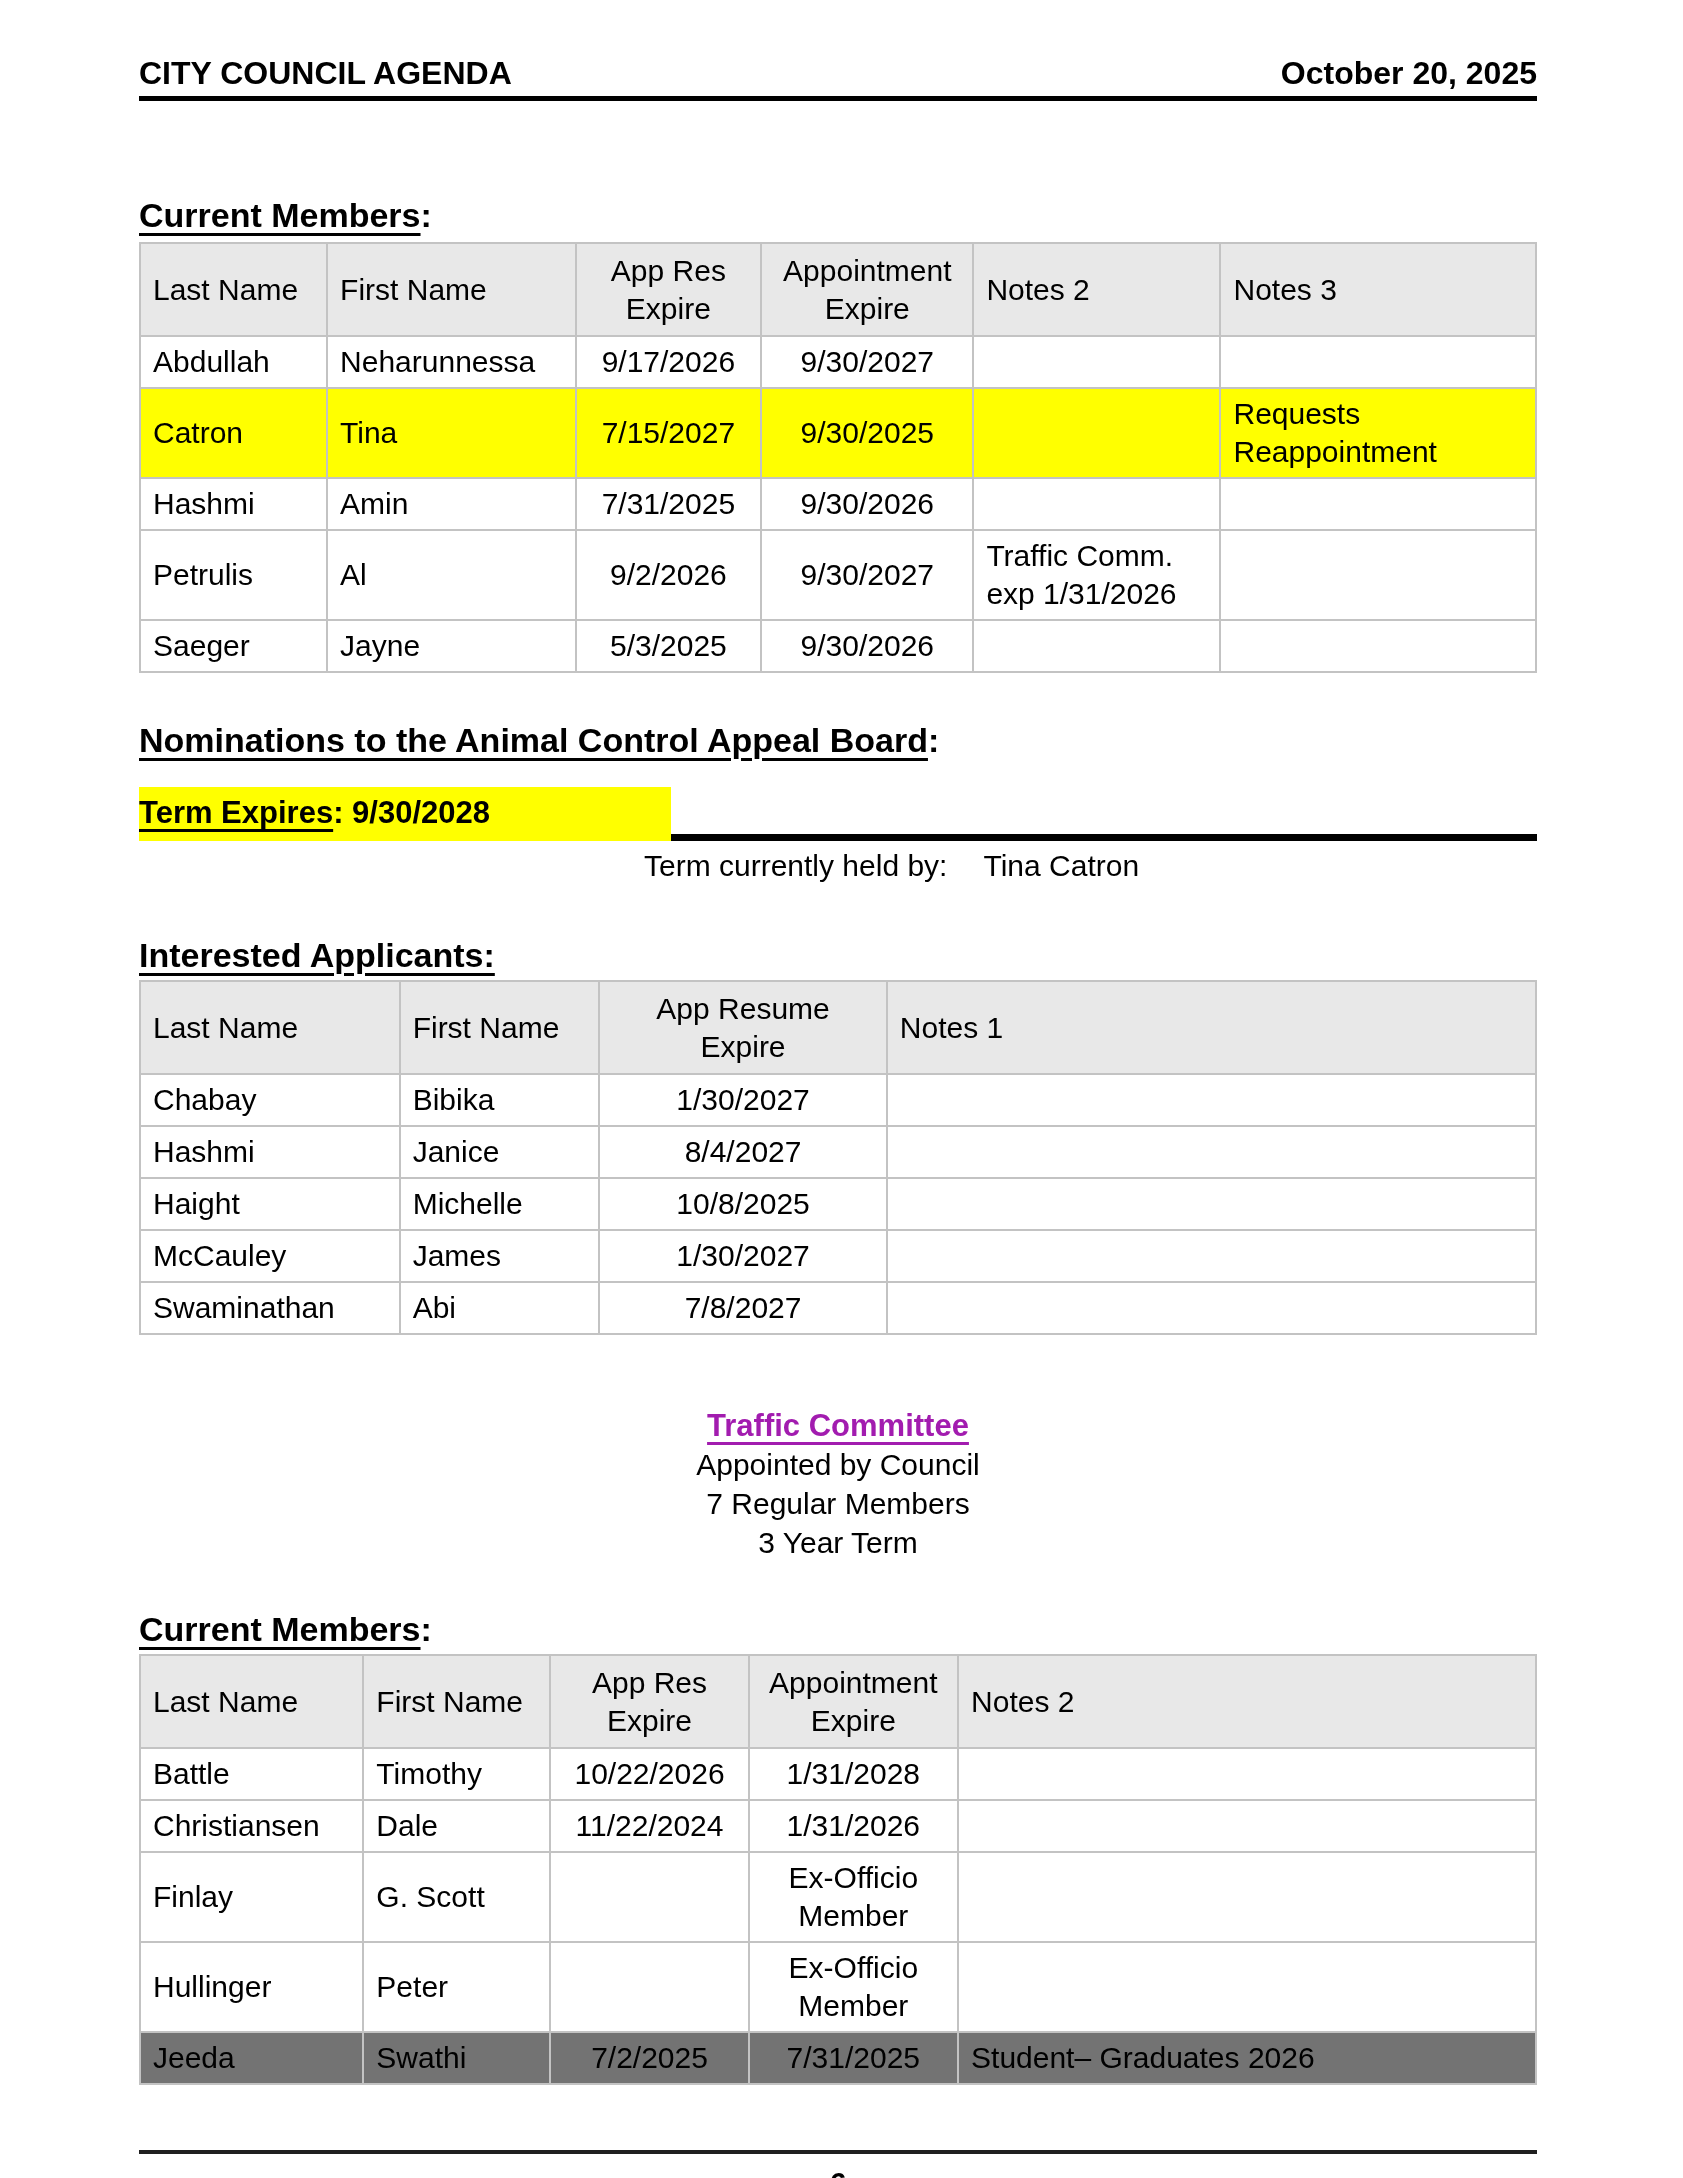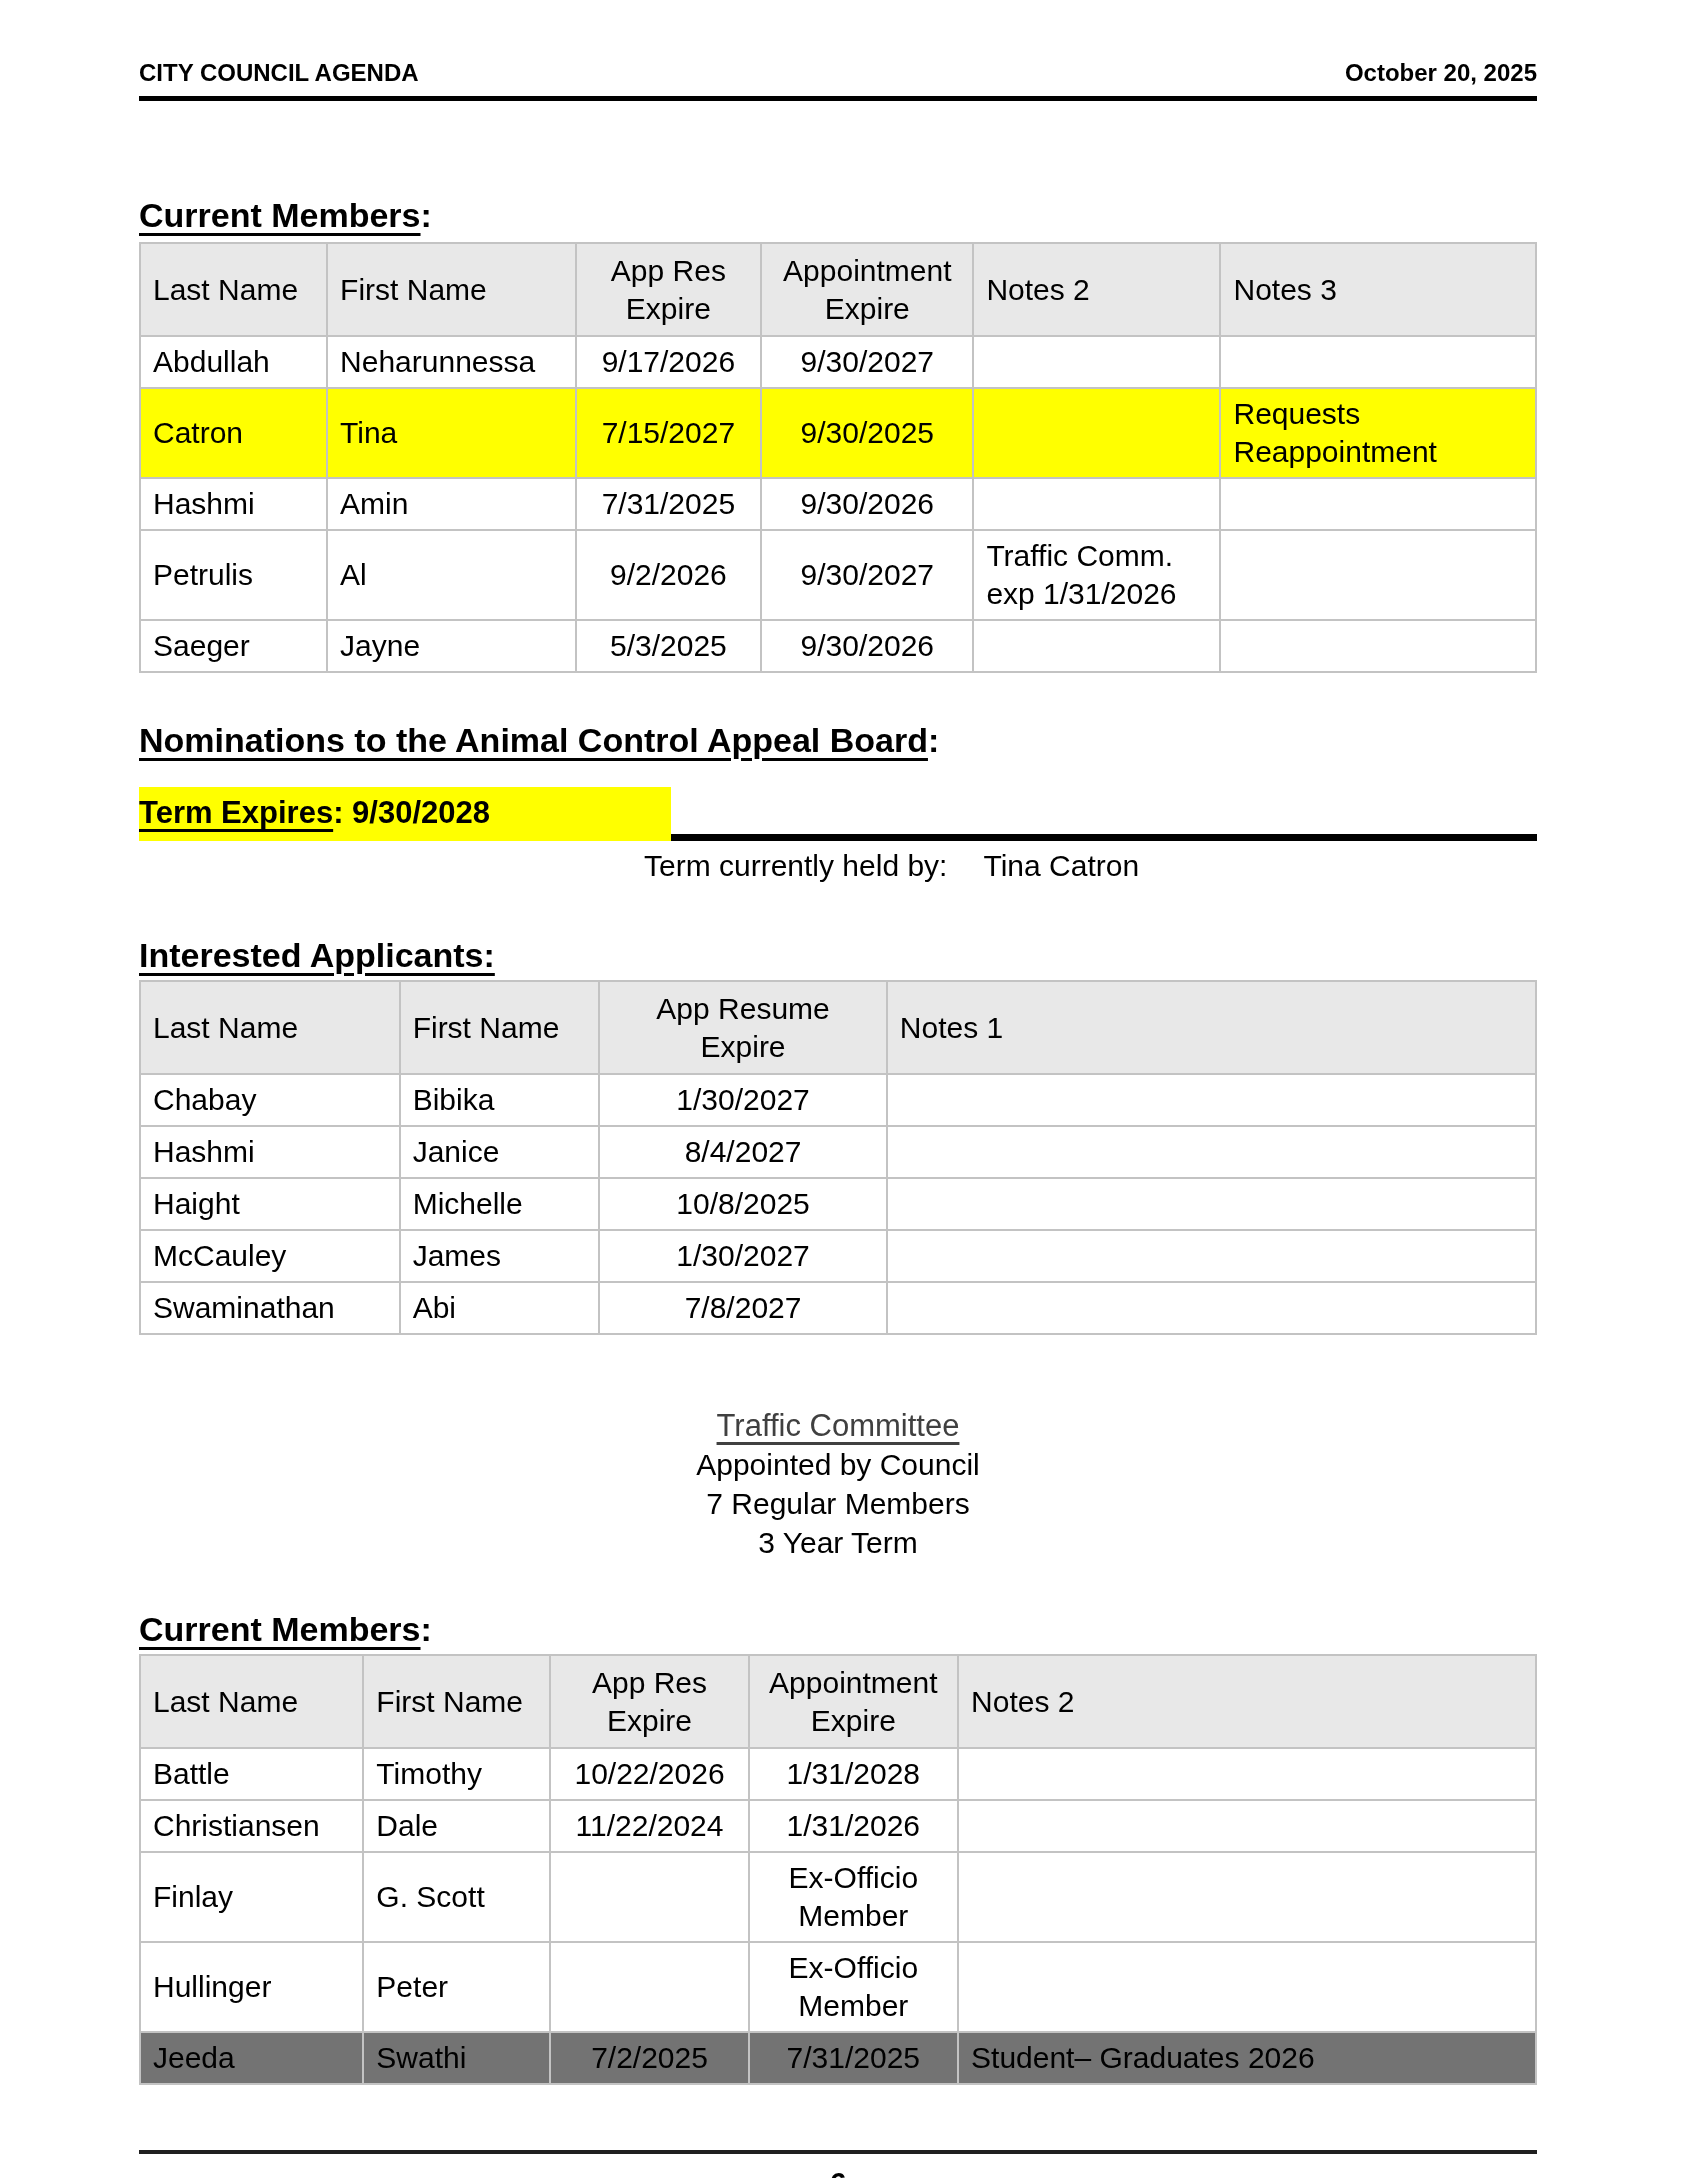--- a/index.html
+++ b/index.html
@@ -7,21 +7,21 @@
     width:1683px;height:2178px;background:#ffffff;color:#000000;
     font-family:"Liberation Sans",sans-serif;font-size:30px;line-height:38px;
     overflow:hidden;position:relative;
   }
   .content{margin:0 146px 0 139px;}
 
   
   .page-header{
     display:flex;justify-content:space-between;align-items:flex-end;
     padding-top:54px;padding-bottom:4px;border-bottom:5px solid #000;
-    font-weight:bold;font-size:24px;
+    font-weight:bold;font-size:32px;
   }
 
   
   .sec-heading{font-weight:bold;font-size:34px;margin-top:95px;margin-bottom:8px;}
   .sec-heading.mid{margin-top:48px;}
   .sec-heading.tight{margin-top:51px;margin-bottom:6px;}
   .sec-heading.third{margin-top:48px;margin-bottom:6px;}
   .u{text-decoration:underline;text-decoration-thickness:3px;text-underline-offset:6px;}
 
   
@@ -42,21 +42,21 @@
   .term-row{display:flex;align-items:stretch;margin-top:28px;}
   .term-box{
     background:#ffff00;font-weight:bold;font-size:31px;
     padding:7px 14px 9px 0;width:532px;box-sizing:border-box;
   }
   .term-rule{flex:1;align-self:flex-end;height:7px;background:#000;}
   .holder-line{margin-left:505px;margin-top:6px;display:flex;gap:36px;}
 
   
   .center-block{margin-top:71px;text-align:center;line-height:39px;}
-  .center-block a{color:#404040;font-weight:normal;font-size:31px;
+  .center-block a{color:#a21caf;font-weight:bold;font-size:31px;
     text-decoration:underline;text-decoration-thickness:3px;text-underline-offset:6px;}
 
   
   .footer-rule{margin-top:65px;height:4px;background:#1f1f1f;}
   .page-num{margin-top:10px;text-align:center;font-weight:bold;}
 </style>
 </head>
 <body>
 
 <div class="content">

